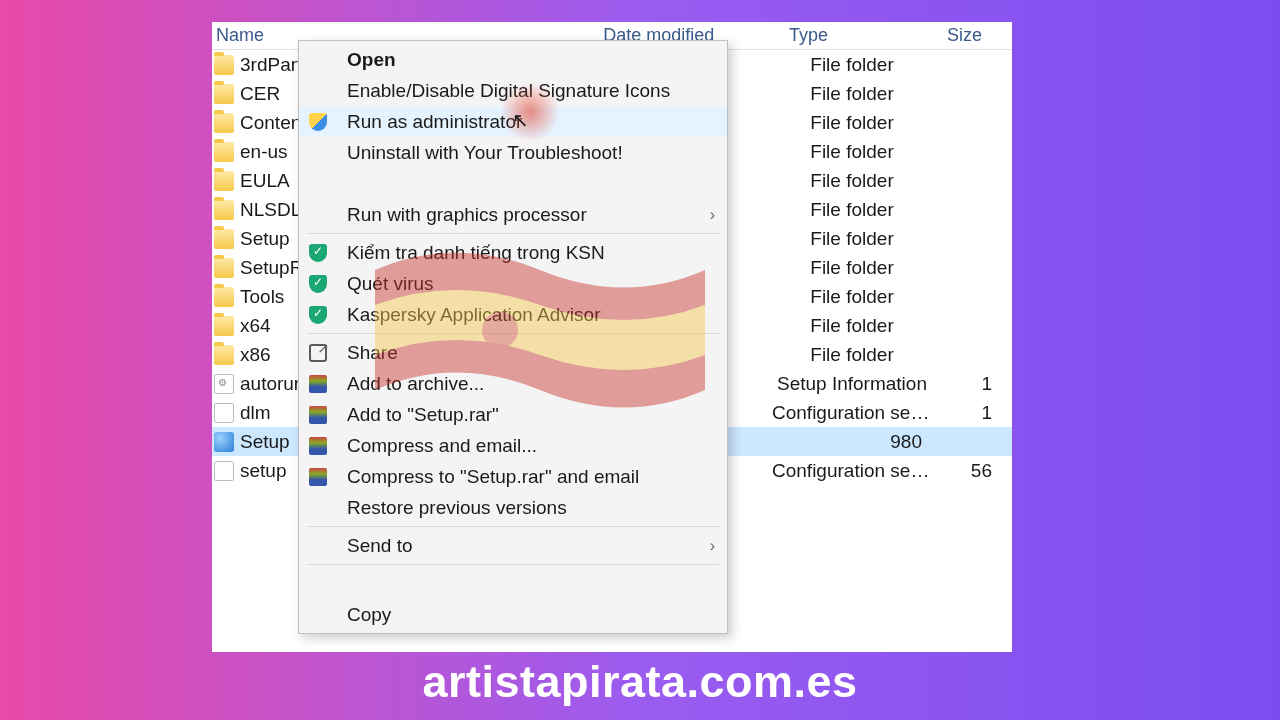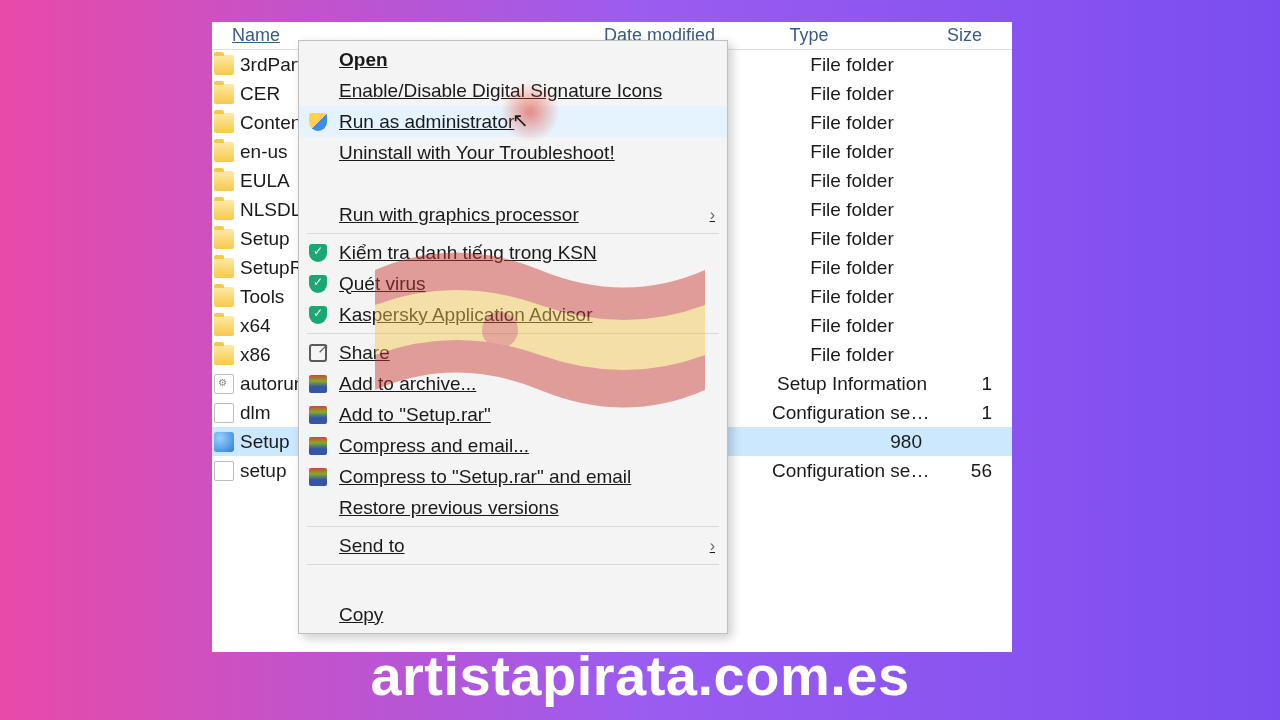--- a/index.html
+++ b/index.html
@@ -23,21 +23,21 @@
     overflow: hidden;
   }
   .header-row {
     display: flex;
     height: 28px;
     align-items: center;
     border-bottom: 1px solid #e0e0e0;
     color: #3a5a8a;
     font-size: 18px;
   }
-  .col-name { width: 421px; padding-left: 20px; position: relative; text-decoration: underline; }
+  .col-name { width: 421px; padding-left: 4px; position: relative; }
   .col-date { width: 200px; }
   .col-type { width: 170px; }
   .col-size { width: 70px; }
   .sort-arrow {
     position: absolute;
     left: 160px; top: -16px;
     font-size: 14px;
     color: #888;
   }
 
@@ -128,23 +128,22 @@
     border: 1px solid #c0c0c0;
     box-shadow: 4px 4px 10px rgba(0,0,0,0.2);
     z-index: 100;
     padding: 3px 0;
   }
   .menu-item {
     display: flex;
     align-items: center;
     height: 31px;
     padding: 0 12px 0 8px;
-    gap: 10px;
-    position: relative;
-    text-decoration: underline;
+    gap: 18px;
+    position: relative;
   }
   .menu-item.hover {
     background: #e5f3ff;
   }
   .menu-icon {
     width: 22px;
     height: 22px;
     display: flex;
     align-items: center;
     justify-content: center;
@@ -224,21 +223,21 @@
     pointer-events: none;
   }
   .flag-watermark svg { width: 100%; height: 100%; }
 
   .footer {
     position: absolute;
     bottom: 12px;
     width: 100%;
     text-align: center;
     font-family: Arial Black, Arial, sans-serif;
-    font-size: 56px;
+    font-size: 45px;
     font-weight: 900;
     color: #fff;
     letter-spacing: 0.5px;
   }
 </style>
 </head>
 <body>
 
 <div class="window">
 

